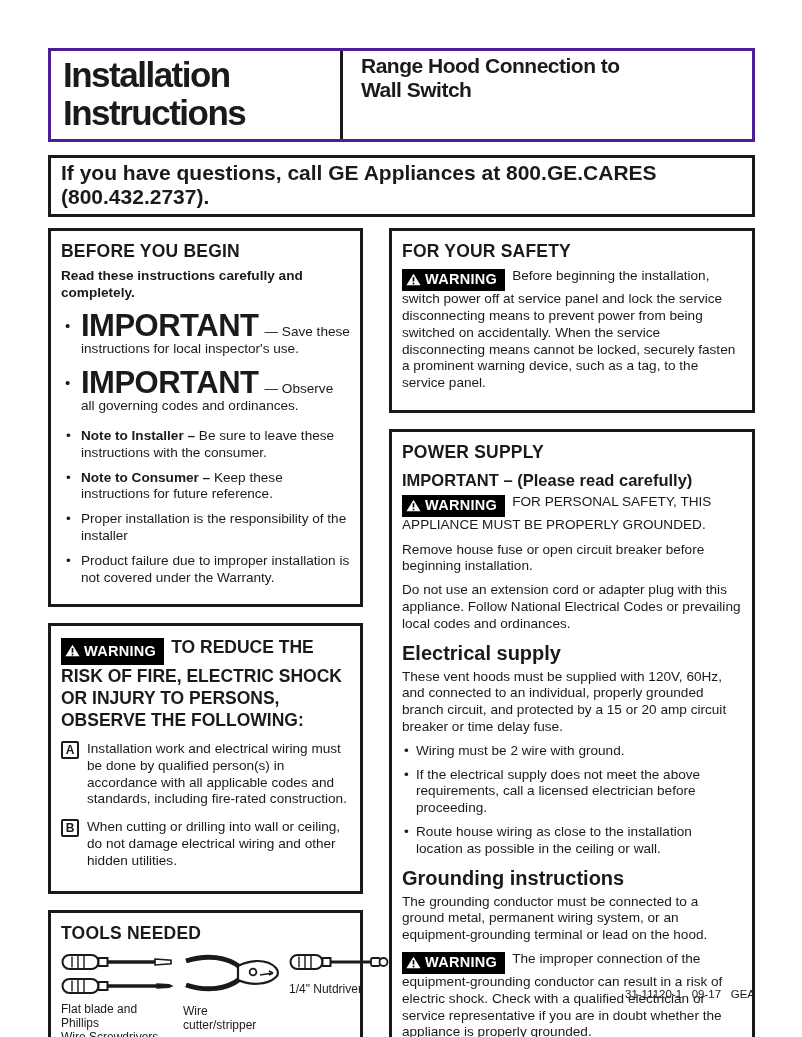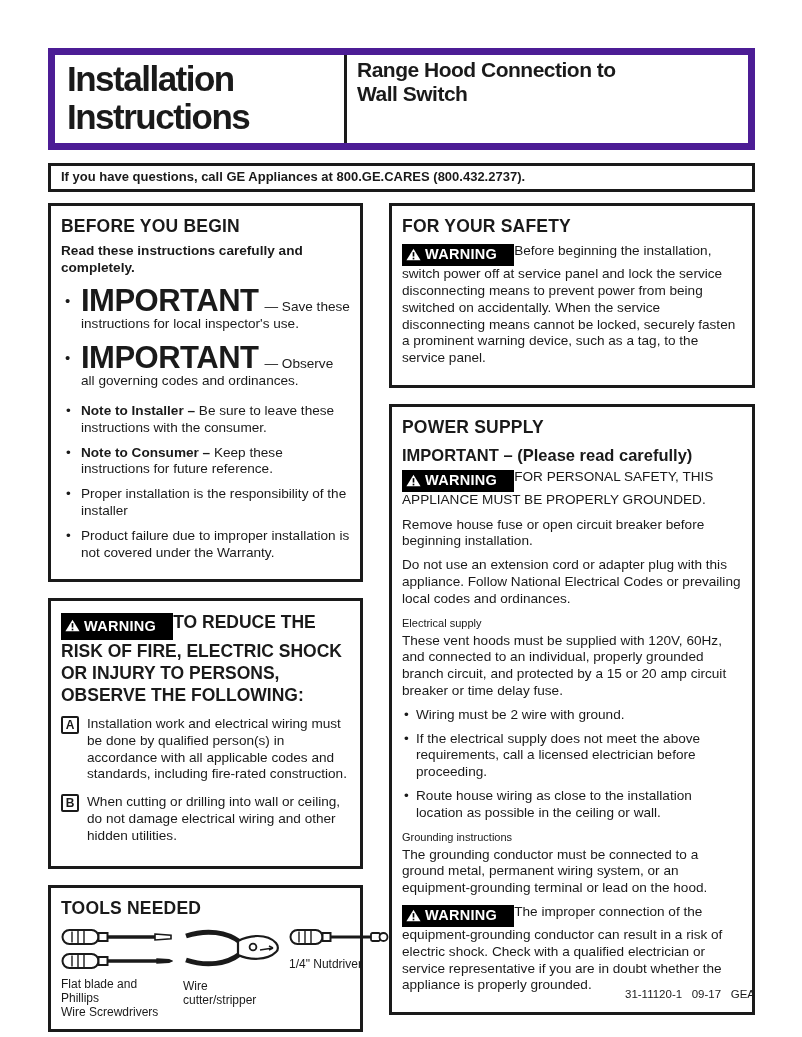--- a/index.html
+++ b/index.html
@@ -4,52 +4,52 @@
 <title>Installation Instructions</title>
 <style>
   html,body{margin:0;padding:0;background:#ffffff;}
   .page{
     position:relative;width:802px;height:1037px;background:#ffffff;
     font-family:"Liberation Sans",sans-serif;color:#1a1a1a;overflow:hidden;
   }
   .content{position:absolute;left:48px;top:48px;width:707px;}
 
   
-  .header{display:flex;border:7px solid #4c1d95;}
+  .header{display:flex;border:3px solid #4c1d95;gap:8px;}
   .header-left{width:267px;border-right:3px solid #1a1a1a;padding:5px 10px 7px 12px;
     display:flex;align-items:center;}
   .doc-title{font-size:35px;font-weight:700;line-height:1.09;letter-spacing:-1.5px;
     white-space:pre-line;}
   .header-right{flex:1;padding:3px 8px 5px 10px;}
   .subject-title{font-size:21px;font-weight:700;line-height:1.13;letter-spacing:-0.5px;
     white-space:pre-line;}
   .models{font-size:15px;font-weight:700;margin-top:4px;}
 
   
   .banner{margin-top:13px;border:3px solid #1a1a1a;padding:3px 10px 5px;
-    font-size:13px;font-weight:700;}
+    font-size:21px;font-weight:700;}
 
   
   .columns{display:flex;gap:26px;margin-top:11px;align-items:flex-start;}
   .col-left{width:315px;flex:0 0 auto;}
   .col-right{flex:1;}
 
   .box{border:3px solid #1a1a1a;padding:8px 10px 10px;margin-bottom:16px;
     box-sizing:border-box;}
   .box:last-child{margin-bottom:0;}
   h2{font-size:17.5px;font-weight:700;margin:2px 0 6px;letter-spacing:0.2px;}
   h3.sub{font-size:16.5px;font-weight:700;margin:8px 0 4px;}
-  h4.subsec{font-size:11px;font-weight:400;margin:9px 0 4px;}
+  h4.subsec{font-size:20px;font-weight:700;margin:9px 0 4px;}
   p,.bt{font-size:13.6px;line-height:16.8px;margin:0 0 7px;}
   .bold{font-weight:700;}
 
   
   .warn-label{display:inline-flex;align-items:center;gap:4px;background:#000;
     color:#fff;font-weight:700;font-size:14.5px;letter-spacing:0.3px;
-    padding:2px 17px 3px 4px;vertical-align:-6px;}
+    padding:2px 8px 3px 4px;margin-right:7px;vertical-align:-6px;}
   .warn-tri{width:15px;height:13px;display:block;}
   .warn-para{margin:4px 0 8px;}
 
   
   .imp-item{position:relative;padding-left:20px;margin:11px 0 13px;
     font-size:13.6px;line-height:16.8px;}
   .imp-item::before{content:"\2022";position:absolute;left:4px;top:5px;font-size:15px;}
   .imp-word{font-size:31px;font-weight:700;letter-spacing:-0.5px;line-height:25px;}
   .imp-rest{margin-left:6px;}
 

